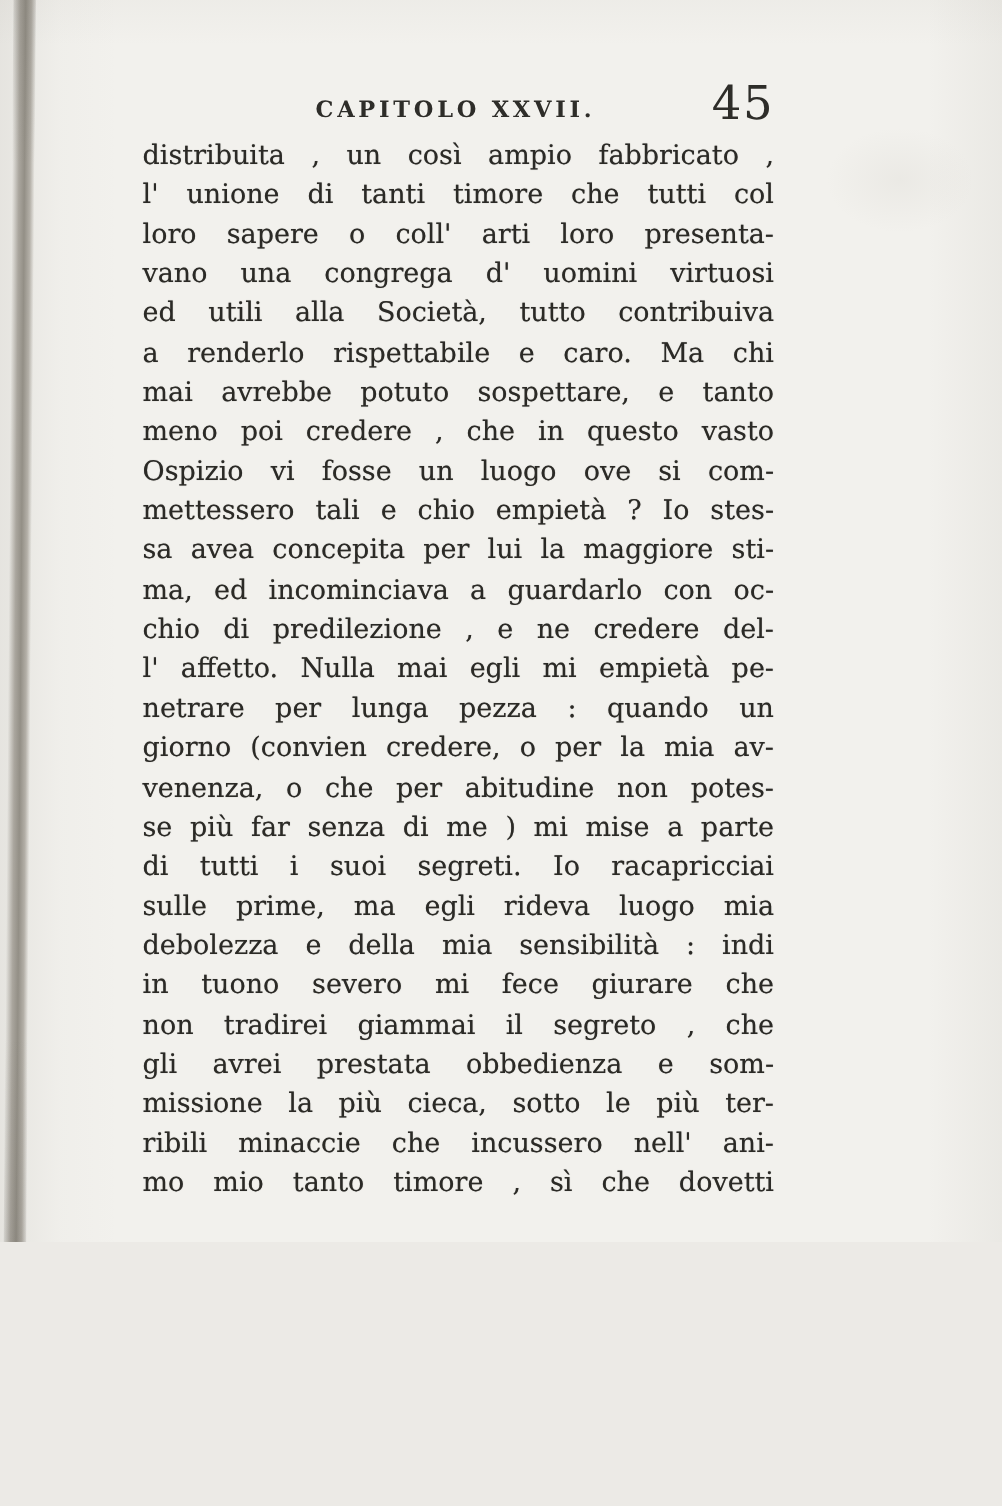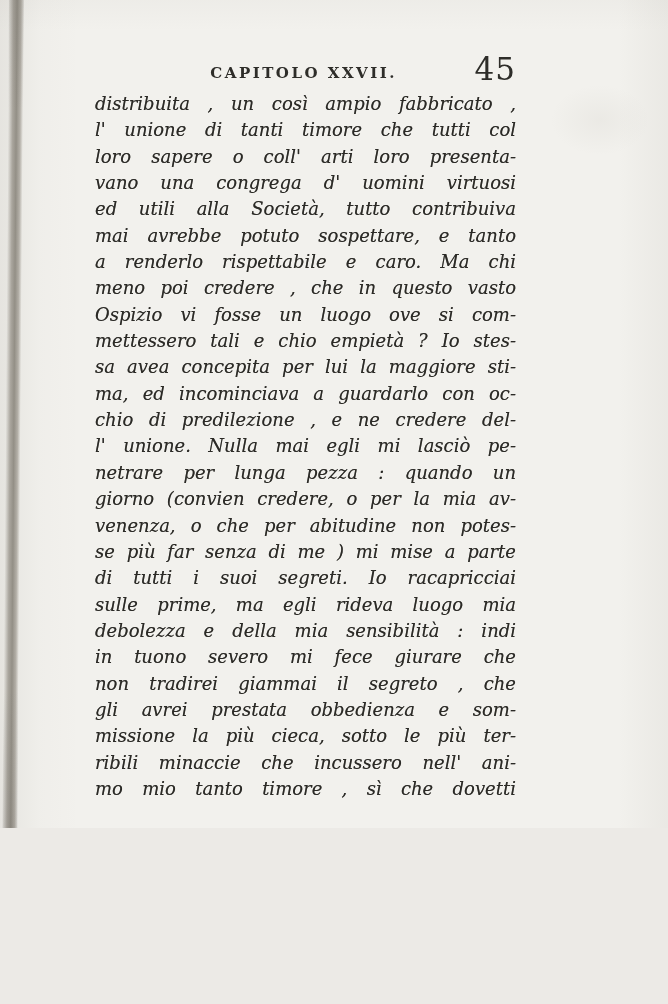--- a/index.html
+++ b/index.html
@@ -85,21 +85,20 @@
     font-size: 31px;
     color: #2e2d29;
     letter-spacing: 1px;
   }
   .text-block {
     margin-top: 9px;
     color: #2b2a26;
     font-size: 18px;
     line-height: 26.35px;
     text-shadow: 0 0 0.5px rgba(43,42,38,0.55);
-    font-style: italic;
   }
   .text-line {
     text-align: justify;
     text-align-last: justify;
     white-space: normal;
     height: 26.35px;
     overflow: visible;
   }
 </style>
 </head>
@@ -111,29 +110,29 @@
     <div class="header-row">
       <span class="chapter">CAPITOLO XXVII.</span>
       <span class="pagenum">45</span>
     </div>
     <div class="text-block">
         <div class="text-line">distribuita , un così ampio fabbricato ,</div>
         <div class="text-line">l' unione di tanti timore che tutti col</div>
         <div class="text-line">loro sapere o coll' arti loro presenta-</div>
         <div class="text-line">vano una congrega d' uomini virtuosi</div>
         <div class="text-line">ed utili alla Società, tutto contribuiva</div>
+        <div class="text-line">a renderlo rispettabile e caro. Ma chi</div>
         <div class="text-line">mai avrebbe potuto sospettare, e tanto</div>
-        <div class="text-line">a renderlo rispettabile e caro. Ma chi</div>
         <div class="text-line">meno poi credere , che in questo vasto</div>
         <div class="text-line">Ospizio vi fosse un luogo ove si com-</div>
         <div class="text-line">mettessero tali e chio empietà ? Io stes-</div>
         <div class="text-line">sa avea concepita per lui la maggiore sti-</div>
         <div class="text-line">ma, ed incominciava a guardarlo con oc-</div>
         <div class="text-line">chio di predilezione , e ne credere del-</div>
-        <div class="text-line">l' unione. Nulla mai egli mi lasciò pe-</div>
+        <div class="text-line">l' affetto. Nulla mai egli mi empietà pe-</div>
         <div class="text-line">netrare per lunga pezza : quando un</div>
         <div class="text-line">giorno (convien credere, o per la mia av-</div>
         <div class="text-line">venenza, o che per abitudine non potes-</div>
         <div class="text-line">se più far senza di me ) mi mise a parte</div>
         <div class="text-line">di tutti i suoi segreti. Io racapricciai</div>
         <div class="text-line">sulle prime, ma egli rideva luogo mia</div>
         <div class="text-line">debolezza e della mia sensibilità : indi</div>
         <div class="text-line">in tuono severo mi fece giurare che</div>
         <div class="text-line">non tradirei giammai il segreto , che</div>
         <div class="text-line">gli avrei prestata obbedienza e som-</div>

